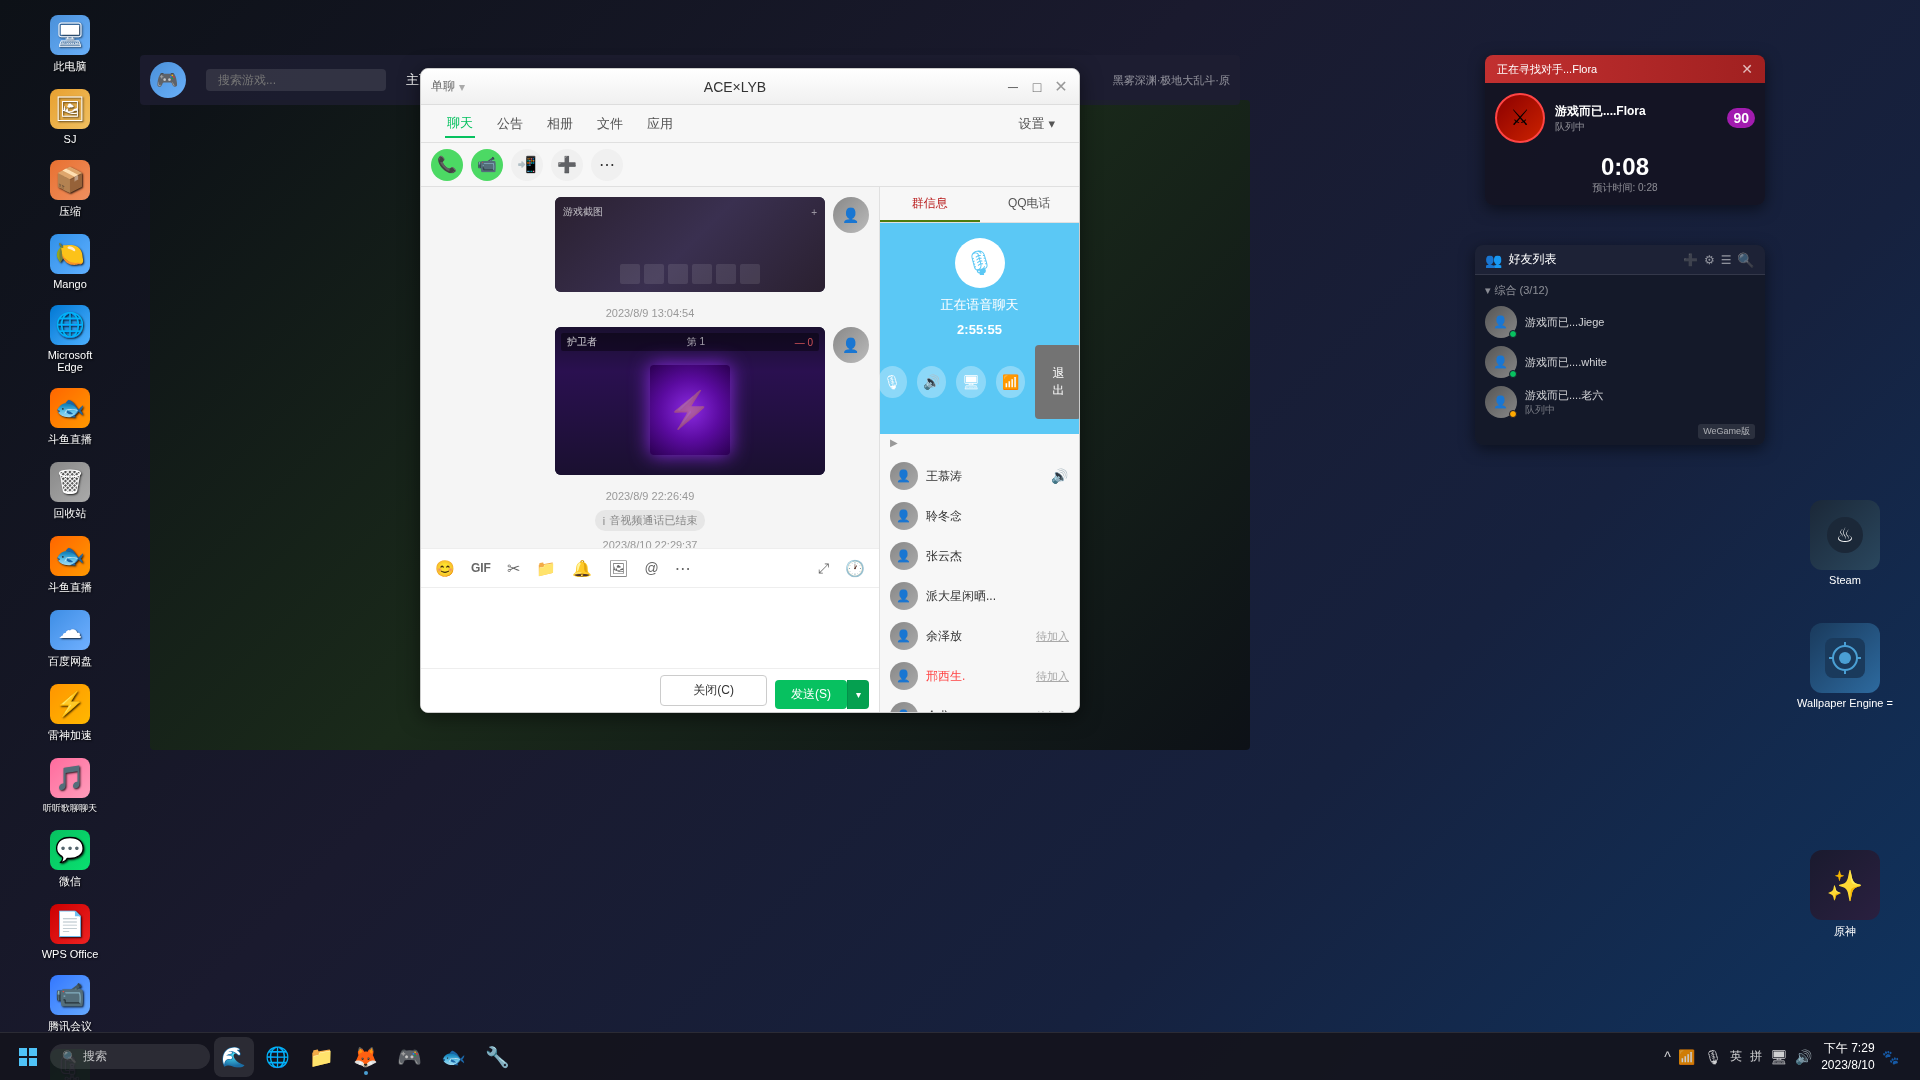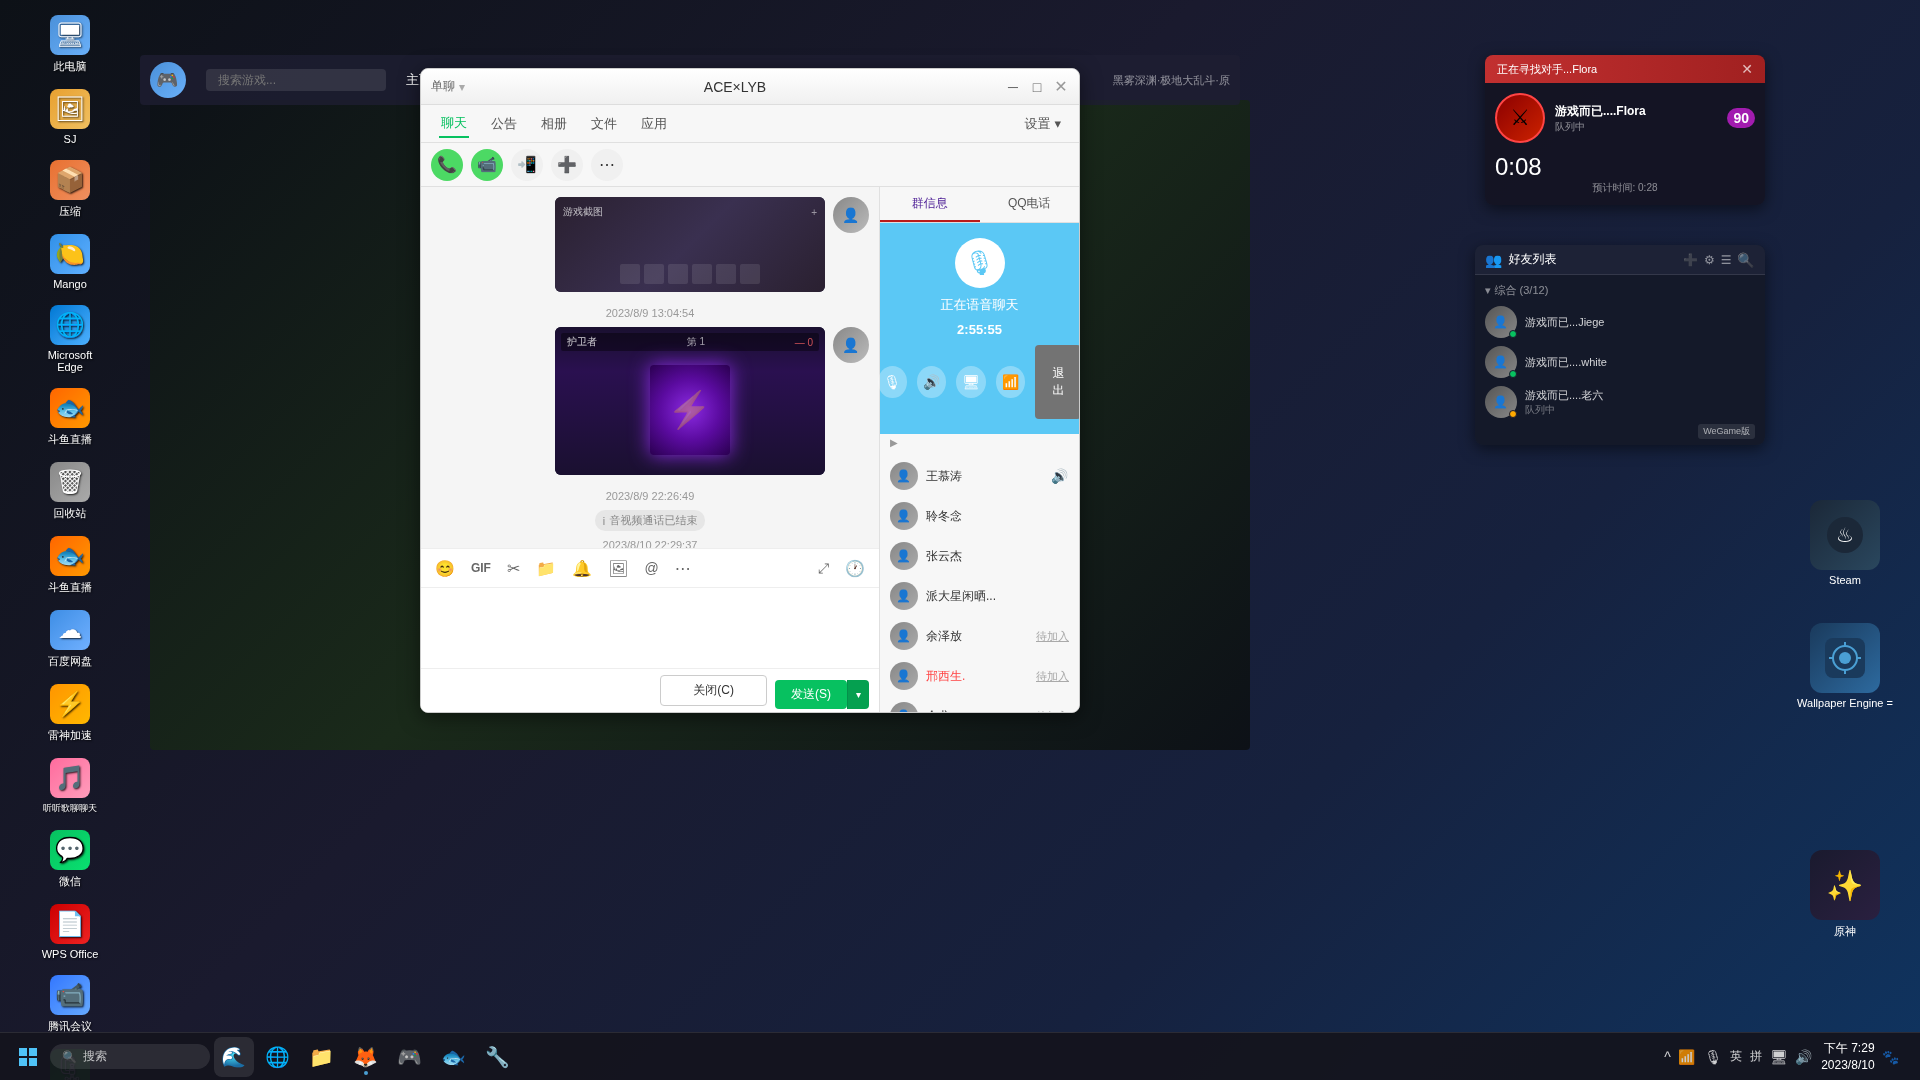--- a/index.html
+++ b/index.html
@@ -114,21 +114,21 @@
       justify-content: center;
     }
 
     .qq-win-btn.close { color: #999; font-size: 16px; }
 
     .qq-nav {
       height: 38px;
       background: #f7f7f7;
       display: flex;
       align-items: center;
-      padding: 0 18px;
+      padding: 0 24px;
       gap: 20px;
       border-bottom: 1px solid #e0e0e0;
     }
 
     .qq-nav-item {
       font-size: 13px;
       color: #555;
       cursor: pointer;
       padding: 4px 2px;
     }
@@ -345,22 +345,22 @@
       flex: 1;
       padding: 8px;
       text-align: center;
       font-size: 12px;
       color: #555;
       cursor: pointer;
       background: #f7f7f7;
     }
 
     .panel-tab.active {
-      color: #4c1d95;
-      border-bottom: 2px solid #b91c1c;
+      color: #b91c1c;
+      border-bottom: 2px solid #4d7c0f;
     }
 
     .voice-chat-area {
       background: #5bc8f5;
       padding: 15px;
       display: flex;
       flex-direction: column;
       align-items: center;
       gap: 8px;
     }
@@ -1062,21 +1062,21 @@
       <div style="width:50px;height:50px;border-radius:50%;background:linear-gradient(135deg,#8b0000,#cc2200);display:flex;align-items:center;justify-content:center;font-size:22px;border:2px solid #ff4444;">⚔</div>
       <div>
         <div style="color:white;font-size:12px;font-weight:bold;">游戏而已....Flora</div>
         <div style="color:rgba(255,255,255,0.5);font-size:10px;">队列中</div>
       </div>
       <div style="margin-left:auto;text-align:right;">
         <div style="background:#a21caf;color:white;font-size:14px;padding:2px 6px;border-radius:10px;font-weight:bold;">90</div>
       </div>
     </div>
     <div style="padding:0 10px 10px;">
-      <div style="color:white;font-size:24px;font-weight:normal;text-align:left;">0:08</div>
+      <div style="color:white;font-size:24px;font-weight:bold;text-align:center;">0:08</div>
       <div style="color:rgba(255,255,255,0.5);font-size:10px;text-align:center;">预计时间: 0:28</div>
     </div>
   </div>
 
   <div class="friends-panel" style="top:245px;">
     <div class="friends-header">
       <span style="font-size:14px;">👥</span>
       <span class="friends-title">好友列表</span>
       <span style="flex:1;"></span>
       <button style="background:transparent;border:none;color:rgba(255,255,255,0.5);cursor:pointer;font-size:12px;">➕</button>

